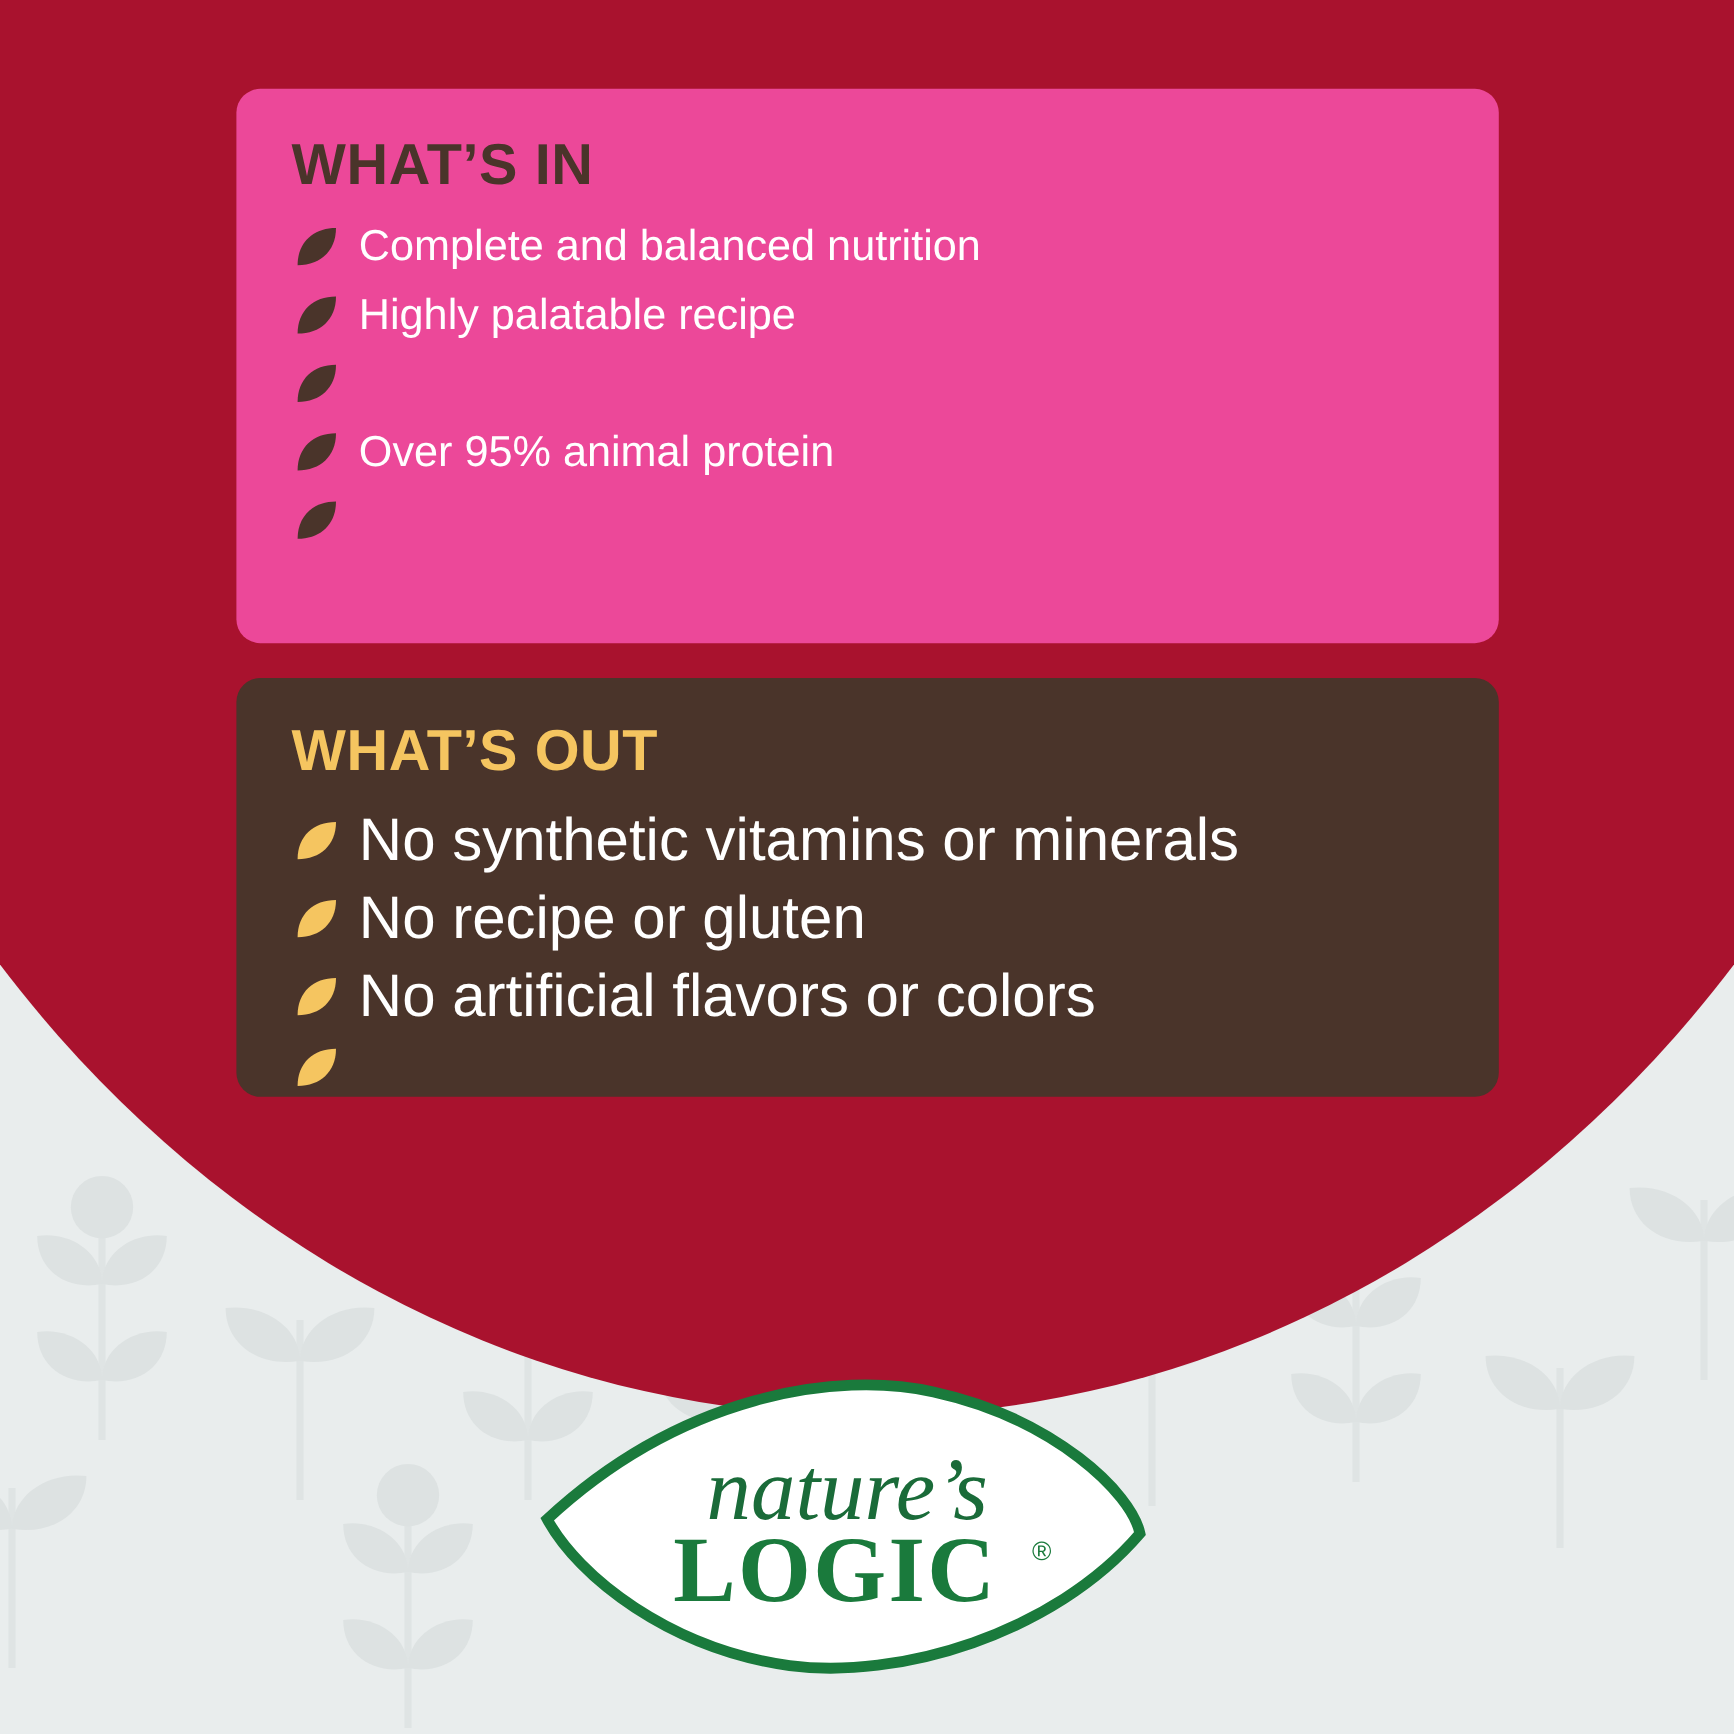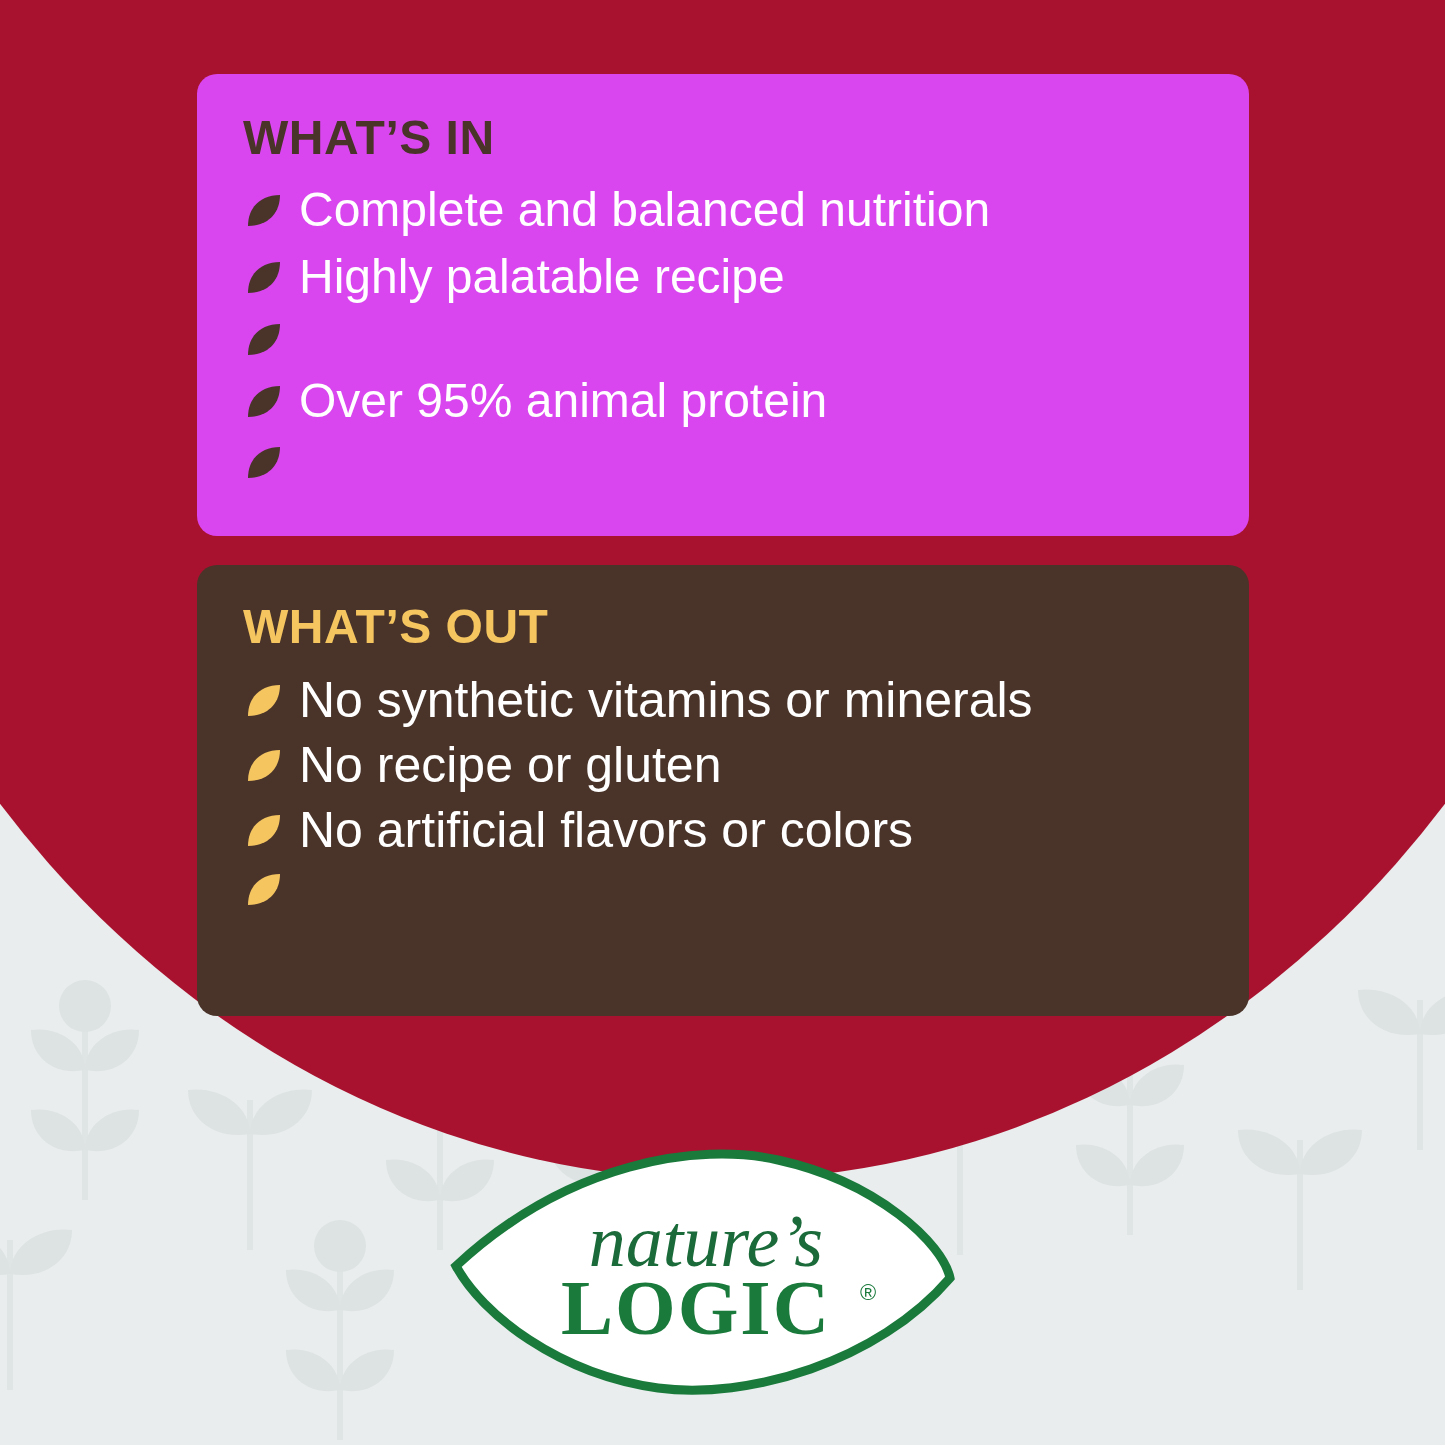--- a/index.html
+++ b/index.html
@@ -44,28 +44,28 @@
   .card {
     position: absolute;
     border-radius: 20px;
     box-sizing: border-box;
   }
   .card-in {
     left: 197px;
     top: 74px;
     width: 1052px;
     height: 462px;
-    background: #d946ef;
+    background: #ec4899;
     padding: 40px 46px 30px 46px;
   }
   .card-out {
     left: 197px;
     top: 565px;
     width: 1052px;
-    height: 451px;
+    height: 349px;
     background: #4a342a;
     padding: 38px 46px 30px 46px;
   }
 
   .card-title {
     font-weight: bold;
     font-size: 48px;
     letter-spacing: 0.5px;
     margin: 0 0 22px 0;
     line-height: 1;
@@ -89,21 +89,21 @@
 
   .leaf-icon {
     flex: 0 0 auto;
     width: 42px;
     height: 42px;
     margin-right: 14px;
     display: block;
   }
   .bullet-text {
     color: #ffffff;
-    font-size: 48px;
+    font-size: 36px;
     line-height: 1.08;
     white-space: nowrap;
   }
   .card-out .bullet-text { font-size: 50px; }
 
   
   .logo-wrap {
     position: absolute;
     left: 448px;
     top: 1148px;

